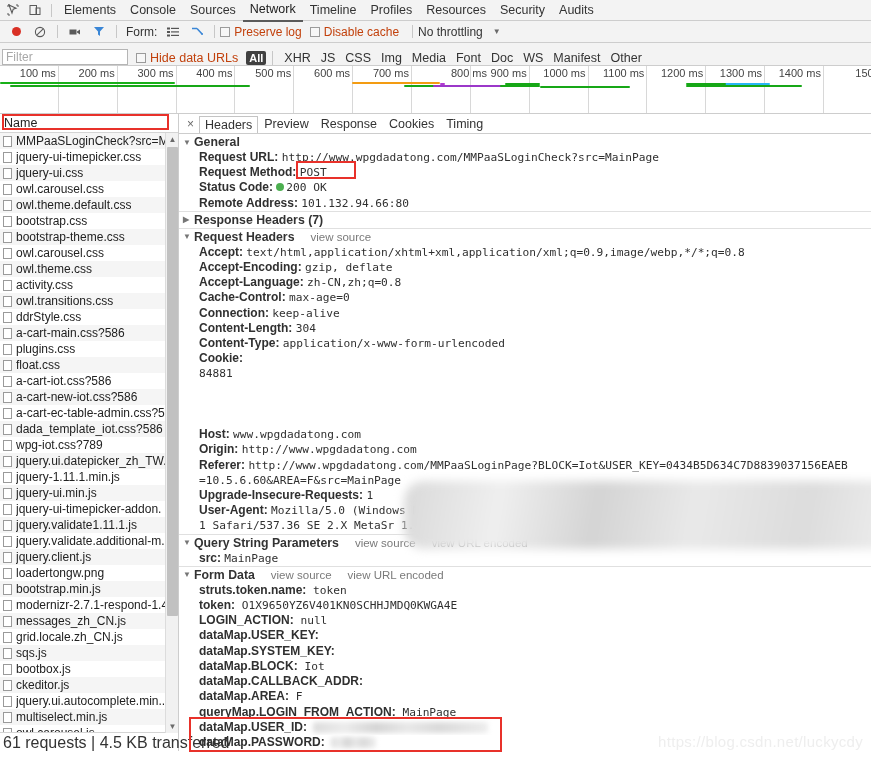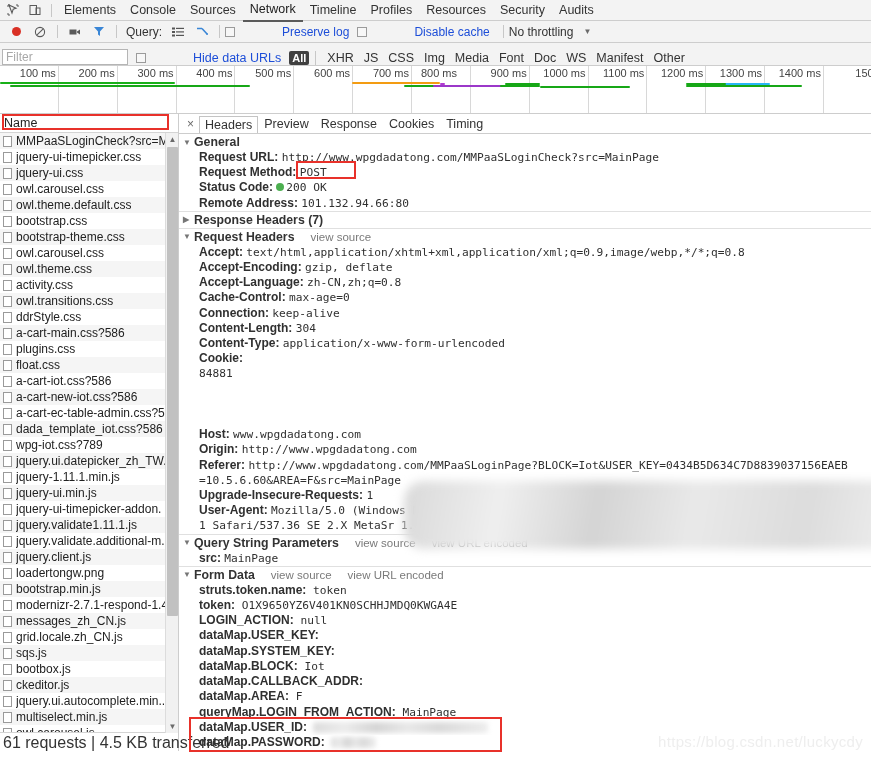--- a/index.html
+++ b/index.html
@@ -44,21 +44,21 @@
     background: #f3f3f3;
     border-bottom: 1px solid #cdcdcd;
     padding-left: 4px;
     font-size: 12px;
   }
   .rec-dot { width: 9px; height: 9px; border-radius: 50%; background: #d93025; }
   .toolbar .tb-icon { width: 24px; }
   .lbl-view { color: #333; margin: 0 4px 0 4px; }
   .cb { width: 10px; height: 10px; border: 1px solid #9b9b9b; background: #f7f7f7;
         display: inline-block; vertical-align: -1px; margin-right: 4px; }
-  .cbwrap { display: flex; align-items: center; color: #1d4ed8; margin-right: 8px; white-space: nowrap; gap: 43px;}
+  .cbwrap { display: flex; align-items: center; color: #c2410c; margin-right: 8px; white-space: nowrap;}
   .throttle { color: #333; white-space: nowrap; }
   .caret-dn { margin-left: 10px; color: #6a6a6a; font-size: 8px; }
 
   
   .filterrow {
     display: flex; align-items: flex-end;
     height: 23px;
     background: #f3f3f3;
     border-bottom: 1px solid #cdcdcd;
     padding-left: 2px;
@@ -265,21 +265,21 @@
           <rect x="0.5" y="2.5" width="7" height="5" fill="#5a5a5a"></rect>
           <path d="M8 4.5l3-2v5l-3-2z" fill="#5a5a5a"></path>
         </svg>
     </div>
     <div class="tb-icon">
       <svg width="12" height="11" viewBox="0 0 12 11">
           <path d="M1 1h10L7 5.6V10L5 8.6V5.6z" fill="#3a86d6"></path>
         </svg>
     </div>
     <div class="tb-sep"></div>
-    <span class="lbl-view">Query:</span>
+    <span class="lbl-view">Form:</span>
     <div class="tb-icon">
       <svg width="12" height="10" viewBox="0 0 12 10">
           <rect x="0" y="0.5" width="3" height="2" fill="#555"></rect>
           <rect x="4" y="0.8" width="8" height="1.2" fill="#555"></rect>
           <rect x="0" y="4" width="3" height="2" fill="#555"></rect>
           <rect x="4" y="4.3" width="8" height="1.2" fill="#555"></rect>
           <rect x="0" y="7.5" width="3" height="2" fill="#555"></rect>
           <rect x="4" y="7.8" width="8" height="1.2" fill="#555"></rect>
         </svg>
     </div>
@@ -333,21 +333,21 @@
         <div class="ruler-lbl" style="left: 176.554px;">300 ms</div>
         <div class="ruler-tick" style="left: 0px; width: 235.405px;"></div>
         <div class="ruler-lbl" style="left: 235.405px;">400 ms</div>
         <div class="ruler-tick" style="left: 0px; width: 294.257px;"></div>
         <div class="ruler-lbl" style="left: 294.257px;">500 ms</div>
         <div class="ruler-tick" style="left: 0px; width: 353.108px;"></div>
         <div class="ruler-lbl" style="left: 353.108px;">600 ms</div>
         <div class="ruler-tick" style="left: 0px; width: 411.959px;"></div>
         <div class="ruler-lbl" style="left: 411.959px;">700 ms</div>
         <div class="ruler-tick" style="left: 0px; width: 470.811px;"></div>
-        <div class="ruler-lbl" style="left: 460px;">800 ms</div>
+        <div class="ruler-lbl" style="left: 490px;">800 ms</div>
         <div class="ruler-tick" style="left: 0px; width: 529.662px;"></div>
         <div class="ruler-lbl" style="left: 529.662px;">900 ms</div>
         <div class="ruler-tick" style="left: 0px; width: 588.514px;"></div>
         <div class="ruler-lbl" style="left: 588.514px;">1000 ms</div>
         <div class="ruler-tick" style="left: 0px; width: 647.365px;"></div>
         <div class="ruler-lbl" style="left: 647.365px;">1100 ms</div>
         <div class="ruler-tick" style="left: 0px; width: 706.216px;"></div>
         <div class="ruler-lbl" style="left: 706.216px;">1200 ms</div>
         <div class="ruler-tick" style="left: 0px; width: 765.068px;"></div>
         <div class="ruler-lbl" style="left: 765.068px;">1300 ms</div>

